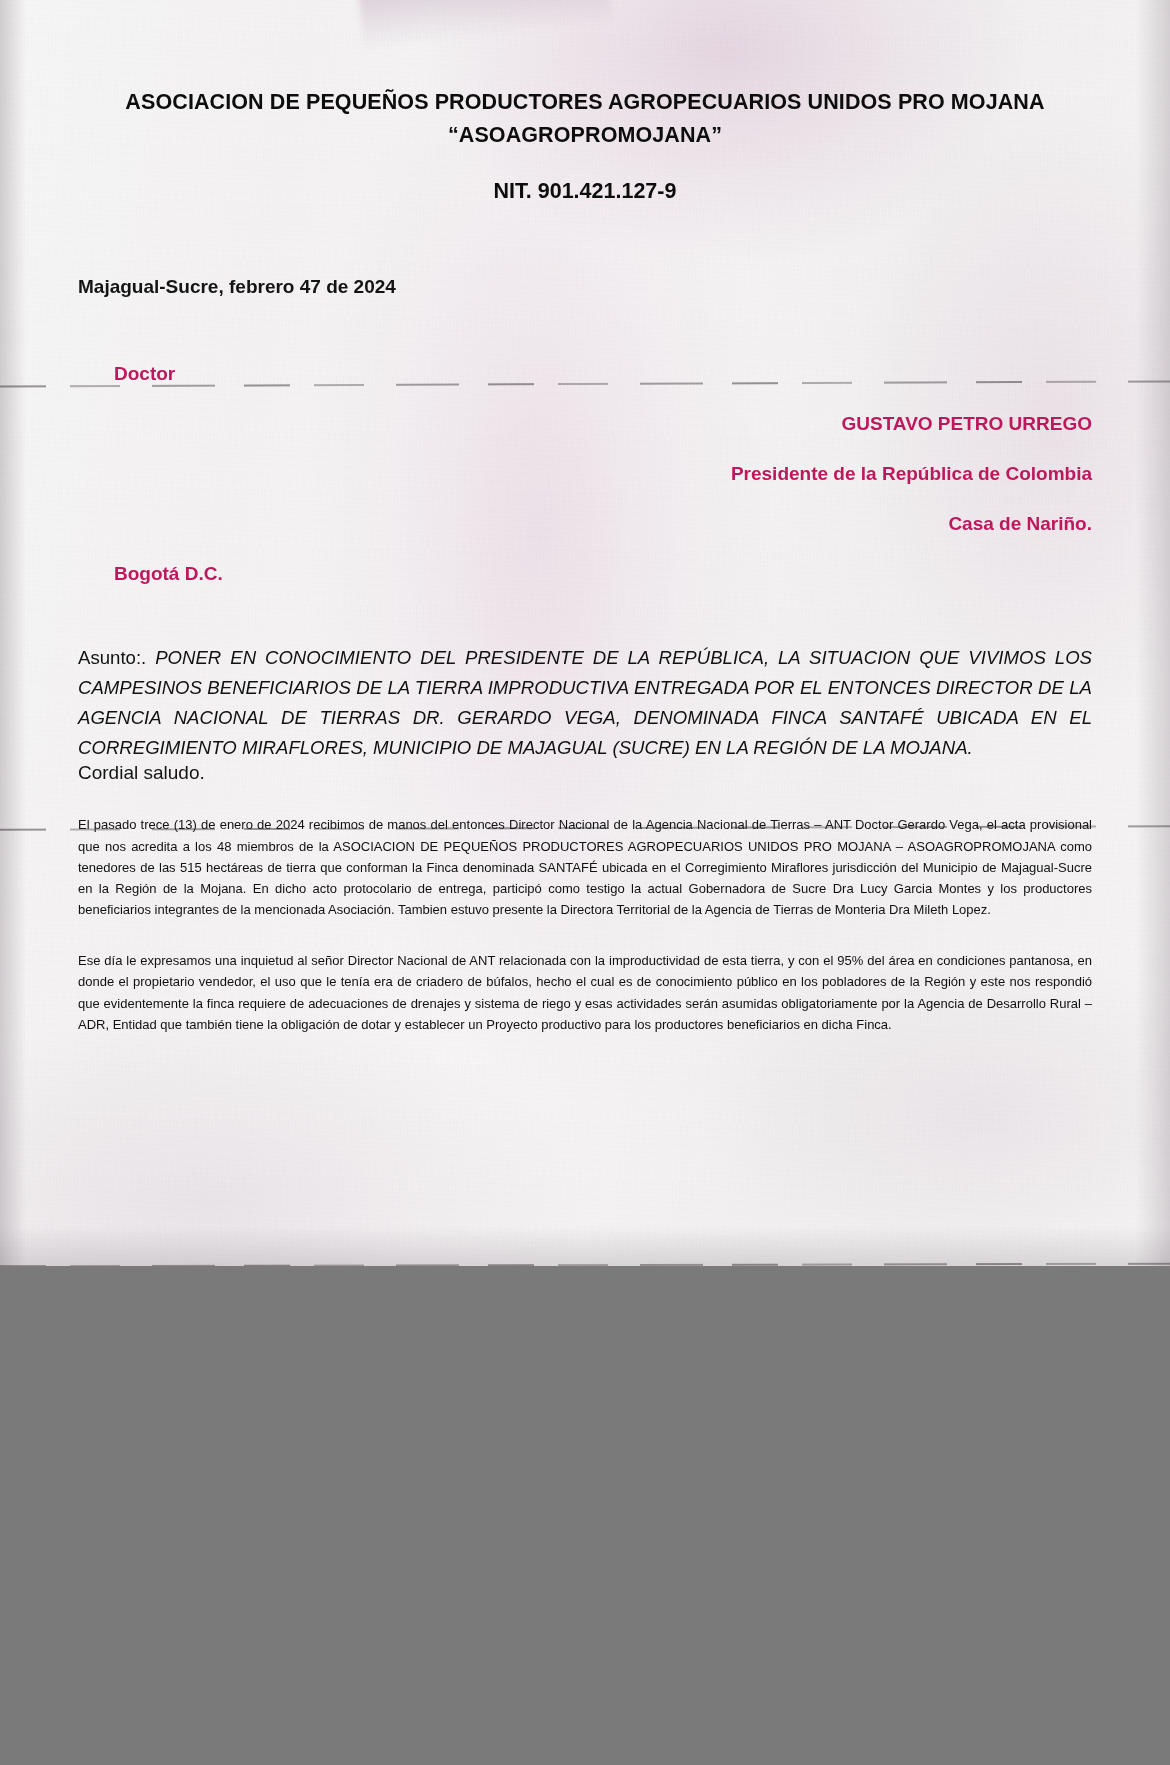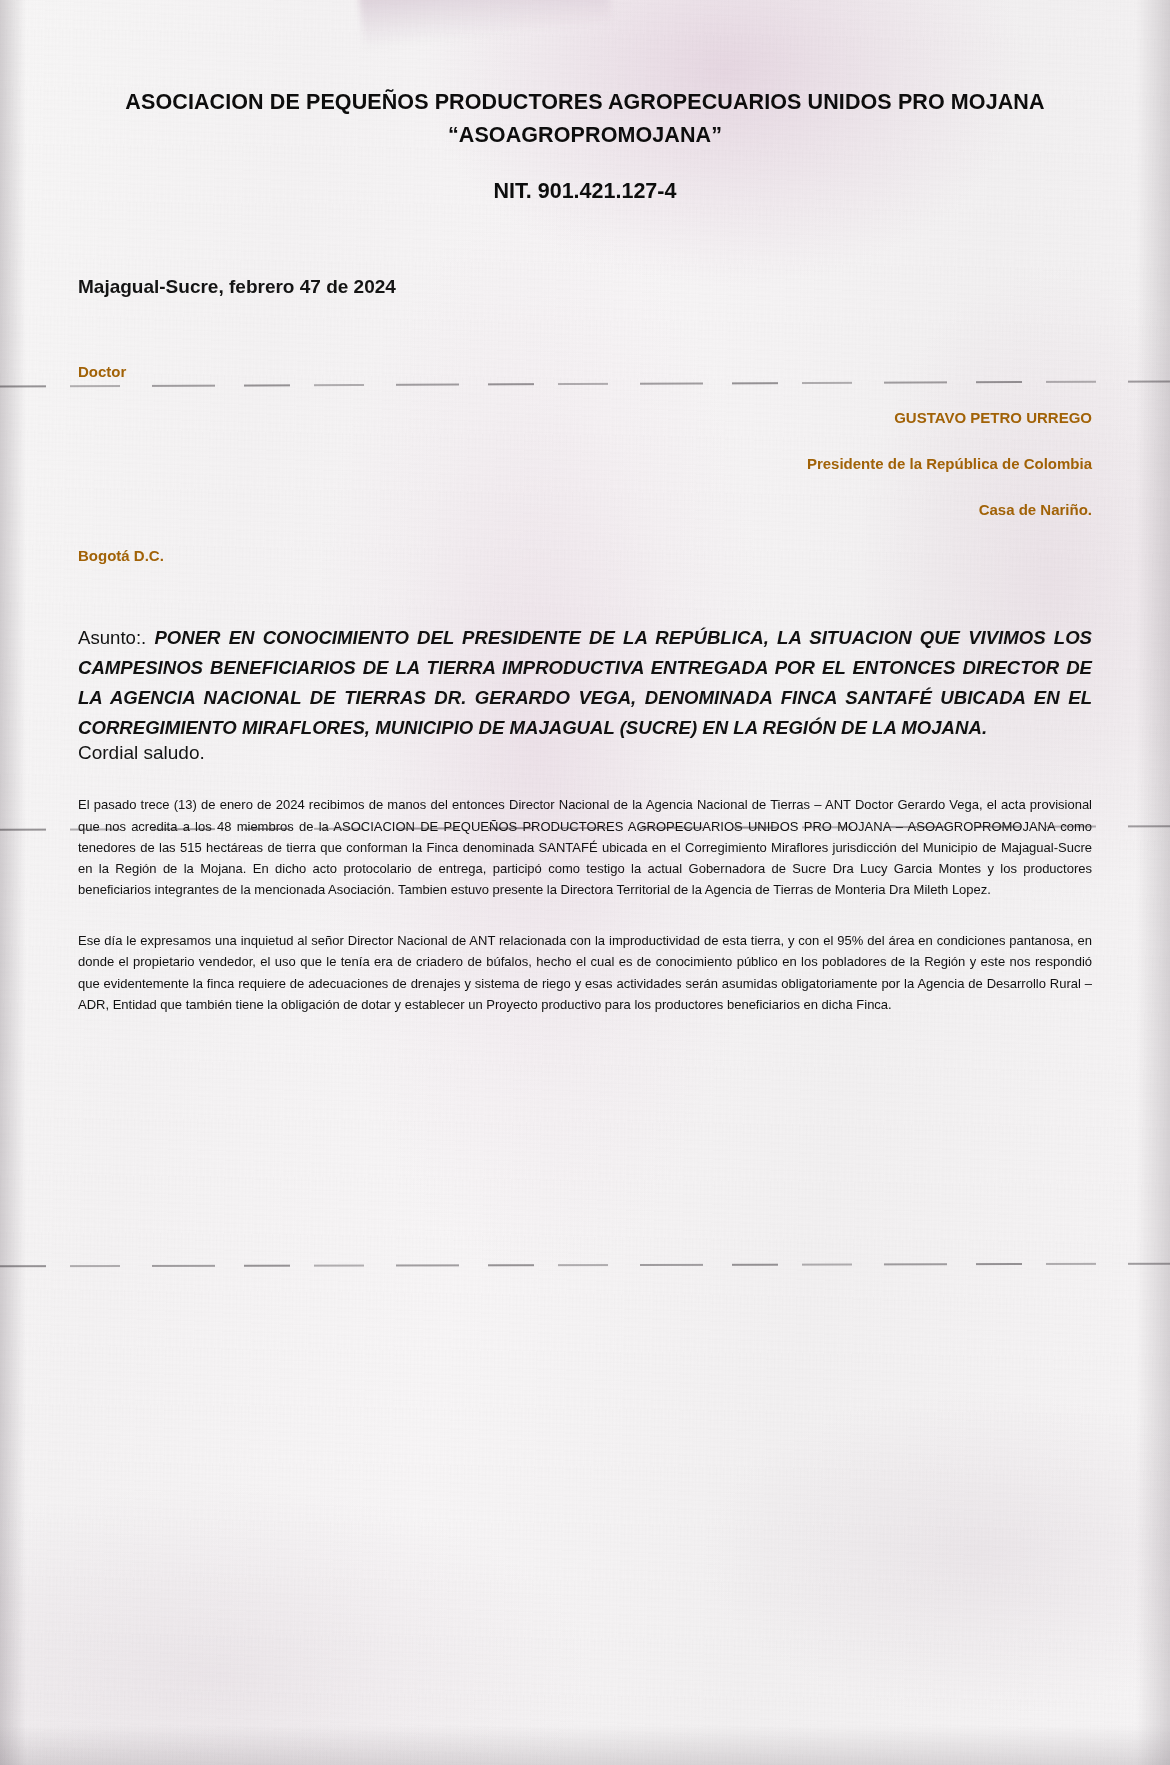--- a/index.html
+++ b/index.html
@@ -3,21 +3,21 @@
 <meta charset="utf-8">
 <style>
   html, body {
     margin: 0;
     padding: 0;
     background: #7a7a7a;
   }
   .page {
     position: relative;
     width: 1170px;
-    height: 1765px;
+    height: 1266px;
     overflow: hidden;
     background: #f3f1f2;
     font-family: "Liberation Sans", sans-serif;
     color: #111;
   }
   
   .paper-base {
     position: absolute;
     inset: 0;
     background:
@@ -108,38 +108,39 @@
     color: #0d0d0d;
   }
   .dateline {
     margin-top: 72px;
     font-size: 19px;
     font-weight: 600;
     color: #141414;
   }
   .addr-block { margin-top: 66px; }
   .addr-line {
-    font-size: 15px;
+    font-size: 19px;
     line-height: 1.0;
     margin-bottom: 31px;
-    color: #a16207;
+    color: #be185d;
+    margin-left: 36px;
   }
   .addr-line.plain { font-weight: 600; }
   .addr-line.bold  { font-weight: 700; text-align: right; }
   .addr-line.esd   { letter-spacing: 2.6px; font-weight: 600; }
 
   .asunto {
     margin-top: 60px;
     font-size: 18.6px;
     line-height: 1.60;
     text-align: justify;
     color: #111;
   }
   .asunto .lbl { font-weight: 500; font-style: normal; }
-  .asunto .val { font-weight: 700; font-style: italic; }
+  .asunto .val { font-weight: 400; font-style: italic; }
 
   .greeting {
     font-size: 19px;
     font-weight: 500;
     color: #141414;
   }
   .para {
     margin-top: 30px;
     font-size: 13px;
     line-height: 1.63;
@@ -158,21 +159,21 @@
   <div class="grain"></div>
   <div class="corner-fold"></div>
   <div class="edge-shade-l"></div>
   <div class="edge-shade-r"></div>
   <div class="edge-shade-b"></div>
 
   <div class="content">
 
     <div class="letterhead">
       <div class="lh-title">ASOCIACION DE PEQUEÑOS PRODUCTORES AGROPECUARIOS UNIDOS PRO MOJANA “ASOAGROPROMOJANA”</div>
-      <div class="lh-nit">NIT. 901.421.127-4</div>
+      <div class="lh-nit">NIT. 901.421.127-9</div>
     </div>
 
     <div class="dateline">Majagual-Sucre, febrero 47 de 2024</div>
 
     <div class="addr-block">
       <div class="addr-line plain">Doctor</div>
       <div class="addr-line bold">GUSTAVO PETRO URREGO</div>
       <div class="addr-line bold">Presidente de la República de Colombia</div>
       <div class="addr-line bold">Casa de Nariño.</div>
       <div class="addr-line plain">Bogotá D.C.</div>

